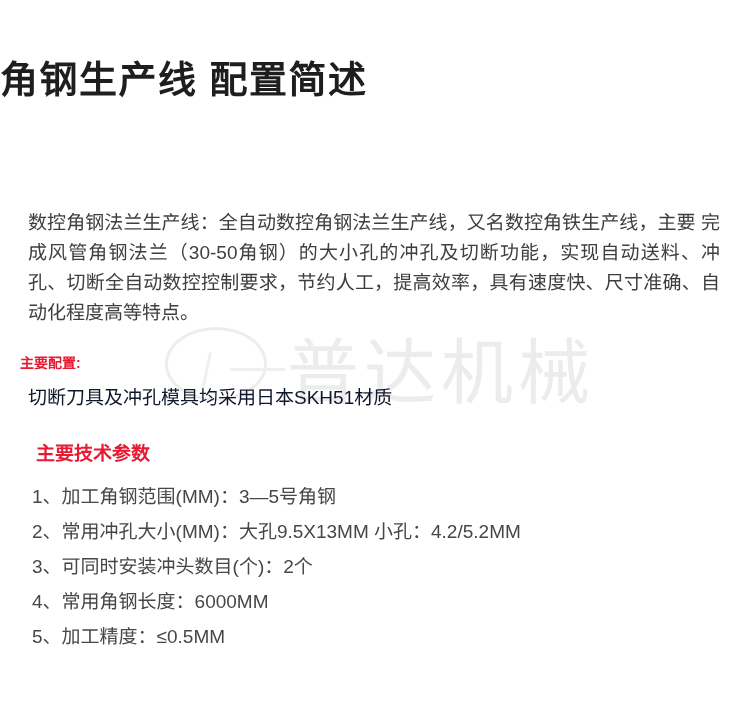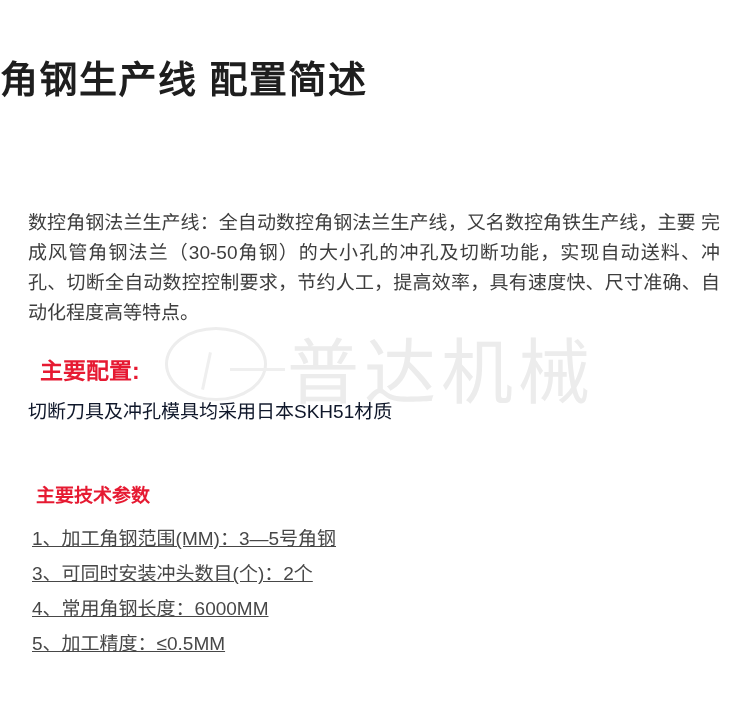--- a/index.html
+++ b/index.html
@@ -23,47 +23,47 @@
 
   .intro {
     margin: 104px 30px 0 28px;
     font-size: 19px;
     line-height: 30px;
     color: #3e3e3e;
     text-align: justify;
   }
 
   .config-heading {
-    margin: 24px 0 0 40px;
-    font-size: 23px;
+    margin: 24px 0 0 20px;
+    font-size: 14px;
     font-weight: bold;
     color: #e61a32;
   }
   .config-line {
     margin-left: 28px;
     font-size: 19px;
     line-height: 33px;
     color: #0f172a;
   }
   .config-line.first { margin-top: 9px; }
 
   .params-heading {
-    margin: 52px 0 0 36px;
+    margin: 24px 0 0 36px;
     font-size: 19px;
     font-weight: bold;
     color: #e61a32;
   }
   .params-list {
     margin: 14px 0 0 32px;
     padding: 0;
     list-style: none;
     font-size: 19px;
     color: #474747;
   }
-  .params-list li { line-height: 35px; text-decoration: underline; }
+  .params-list li { line-height: 35px; }
 
   
   .watermark { position: absolute; z-index: 0; left: 0; top: 0; width: 100%; height: 100%; pointer-events: none; }
   .wm-ellipse {
     position: absolute;
     left: 165px; top: 327px;
     width: 96px; height: 68px;
     border: 3px solid #ededed;
     border-radius: 50%;
   }
@@ -107,20 +107,21 @@
     <h1 class="title">角钢生产线 配置简述</h1>
 
     <p class="intro">数控角钢法兰生产线：全自动数控角钢法兰生产线，又名数控角铁生产线，主要 完成风管角钢法兰（30-50角钢）的大小孔的冲孔及切断功能，实现自动送料、冲孔、切断全自动数控控制要求，节约人工，提高效率，具有速度快、尺寸准确、自动化程度高等特点。</p>
 
     <div class="config-heading">主要配置:</div>
     <div class="config-line first">切断刀具及冲孔模具均采用日本SKH51材质</div>
 
     <div class="params-heading">主要技术参数</div>
     <ul class="params-list">
       <li>1、加工角钢范围(MM)：3—5号角钢</li>
+      <li>2、常用冲孔大小(MM)：大孔9.5X13MM 小孔：4.2/5.2MM</li>
       <li>3、可同时安装冲头数目(个)：2个</li>
       <li>4、常用角钢长度：6000MM</li>
       <li>5、加工精度：≤0.5MM</li>
 
     </ul>
 
   </div>
 </div>
 
 </body></html>

